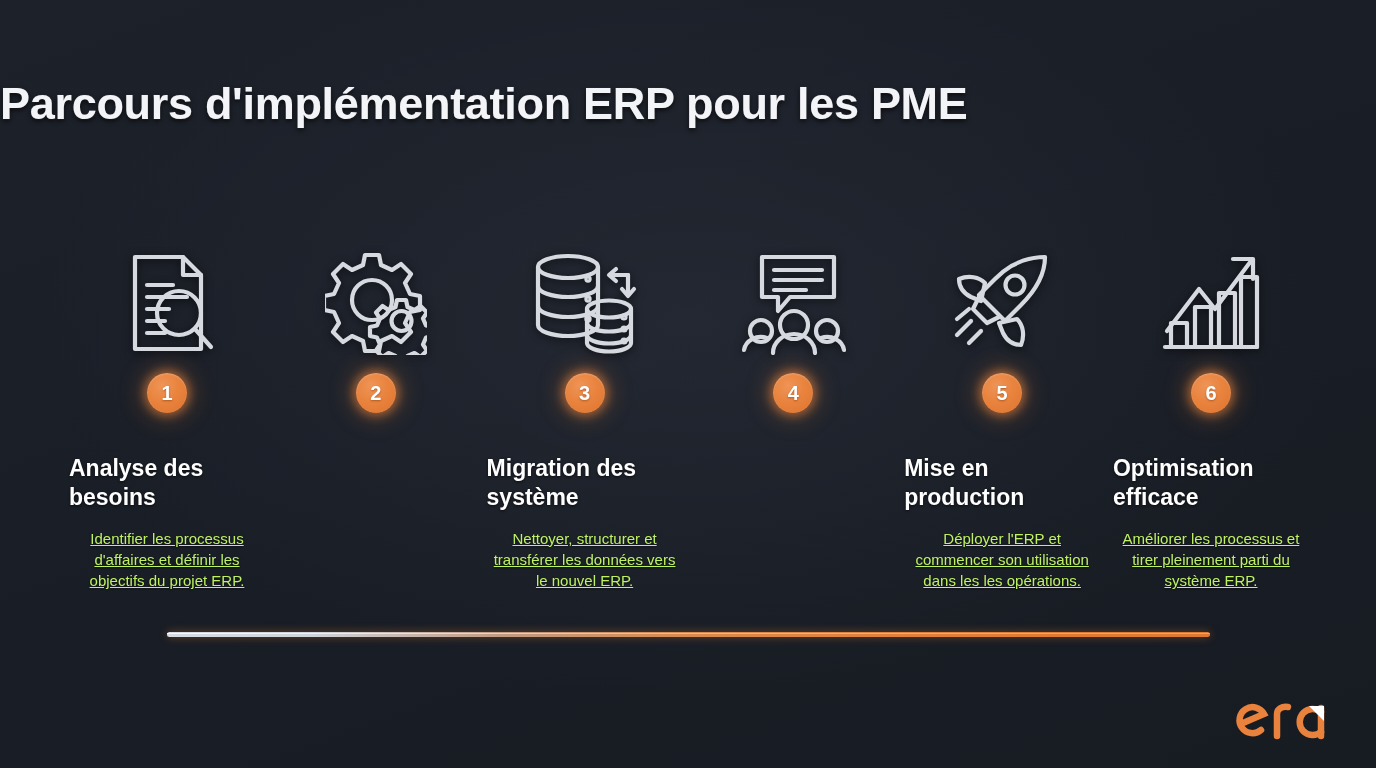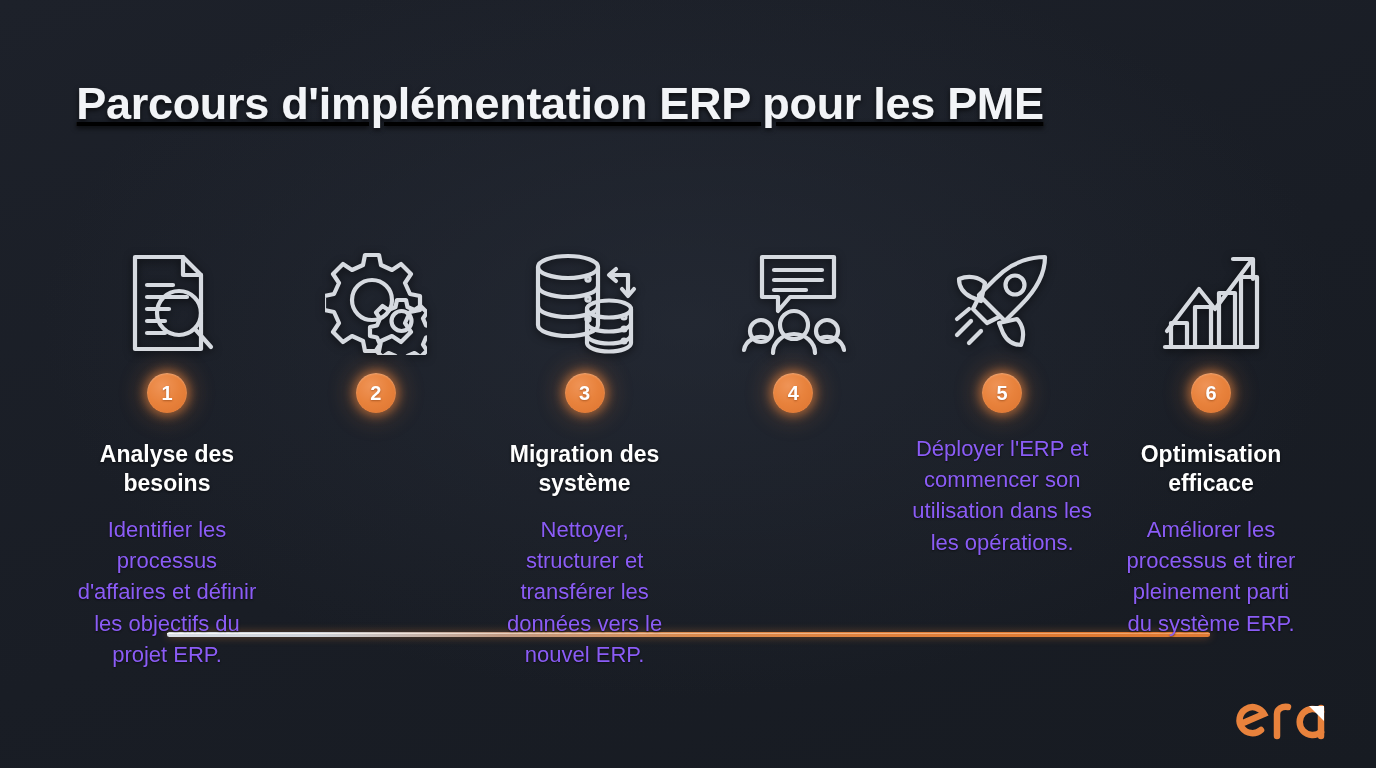--- a/index.html
+++ b/index.html
@@ -19,22 +19,20 @@
     position: relative;
     -webkit-font-smoothing: antialiased;
   }
 
   
   .title-wrap {
     position: absolute;
     top: 78px;
     left: 0;
     width: 1120px;
-    text-align: center;
-    text-decoration: underline;
   }
   .title {
     font-size: 45px;
     font-weight: bold;
     color: #f2f4f7;
     letter-spacing: -0.3px;
     text-shadow: 0 2px 5px rgba(0,0,0,0.75), 0 0 1px rgba(255,255,255,0.35);
     white-space: nowrap;
   }
 
@@ -139,39 +137,40 @@
     justify-content: center;
     box-shadow:
        0 0 10px 3px rgba(232,130,60,0.55),
        0 0 22px 7px rgba(232,130,60,0.25),
        inset 0 1px 2px rgba(255,255,255,0.25);
     text-shadow: 0 1px 2px rgba(120,50,10,0.5);
   }
 
   
   .step-title {
-    margin-top: 22px;
+    margin-top: 36px;
     font-size: 23px;
     font-weight: bold;
     color: #ffffff;
     line-height: 1.28;
-    text-align: center;
+    text-align: left;
     width: 196px;
     text-shadow: 0 1px 3px rgba(0,0,0,0.65);
   }
 
   
   .step-desc {
     margin-top: 15px;
-    font-size: 22px;
-    color: #8b5cf6;
+    font-size: 15px;
+    color: #bef264;
     line-height: 1.42;
     text-align: center;
     width: 184px;
     text-shadow: 0 1px 2px rgba(0,0,0,0.55);
+    text-decoration: underline;
   }
 
   
   .logo {
     position: absolute;
     right: 46px;
     bottom: 24px;
     width: 96px;
     height: 52px;
   }
@@ -285,20 +284,21 @@
           <path d="M56 70 L60 80 C64 88 70 92 78 92 C82 82 80 72 74 66 Z" transform="translate(-6,2)"></path>
           <path d="M30 46 L24 58 L38 72 L50 66"></path>
           <line x1="22" y1="70" x2="8" y2="84"></line>
           <line x1="32" y1="80" x2="20" y2="92"></line>
           <line x1="20" y1="58" x2="8" y2="68"></line>
         </svg>
       </div>
       <div class="node-row">
         <div class="node">5</div>
       </div>
+      <div class="step-title">Mise en production</div>
       <div class="step-desc">Déployer l'ERP et commencer son utilisation dans les les opérations.</div>
     </div>
 
     <div class="col">
       <div class="icon-box">
         <svg width="104" height="104" viewBox="0 0 104 104">
           <line x1="6" y1="96" x2="98" y2="96"></line>
           <rect x="12" y="72" width="16" height="24"></rect>
           <rect x="36" y="56" width="16" height="40"></rect>
           <rect x="60" y="42" width="16" height="54"></rect>

